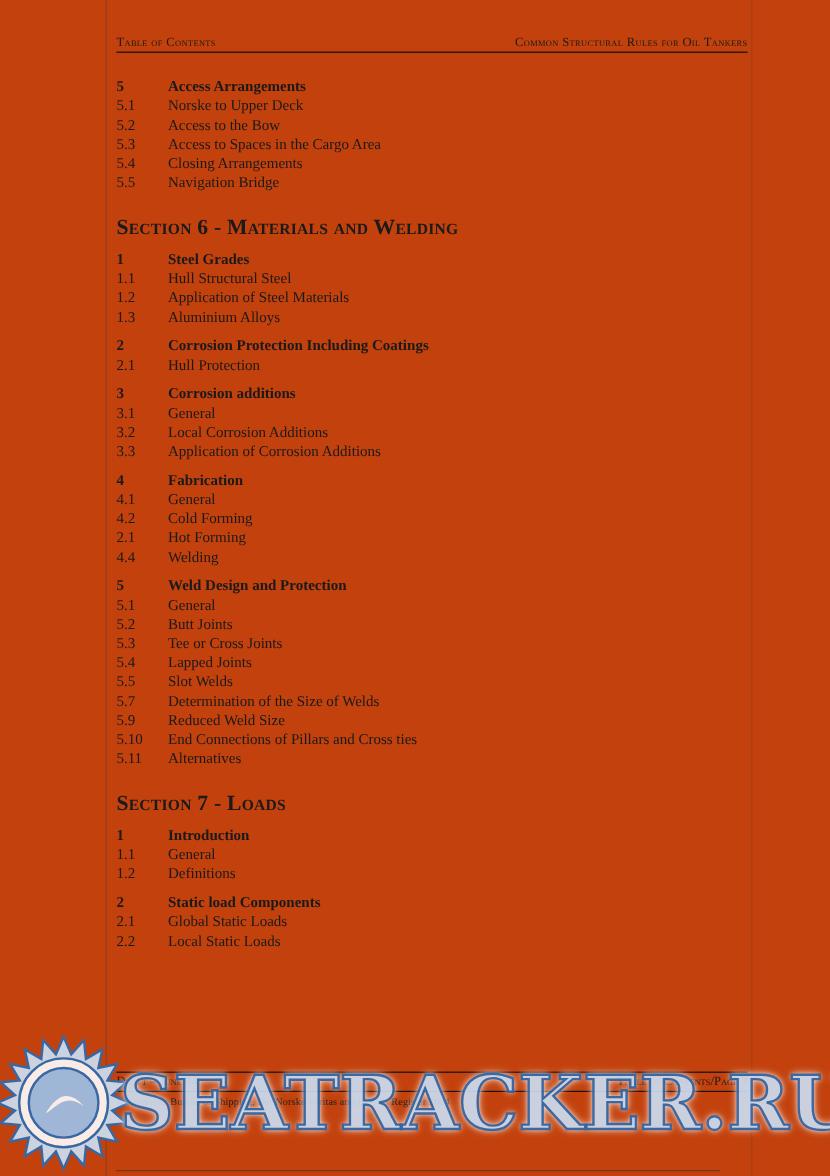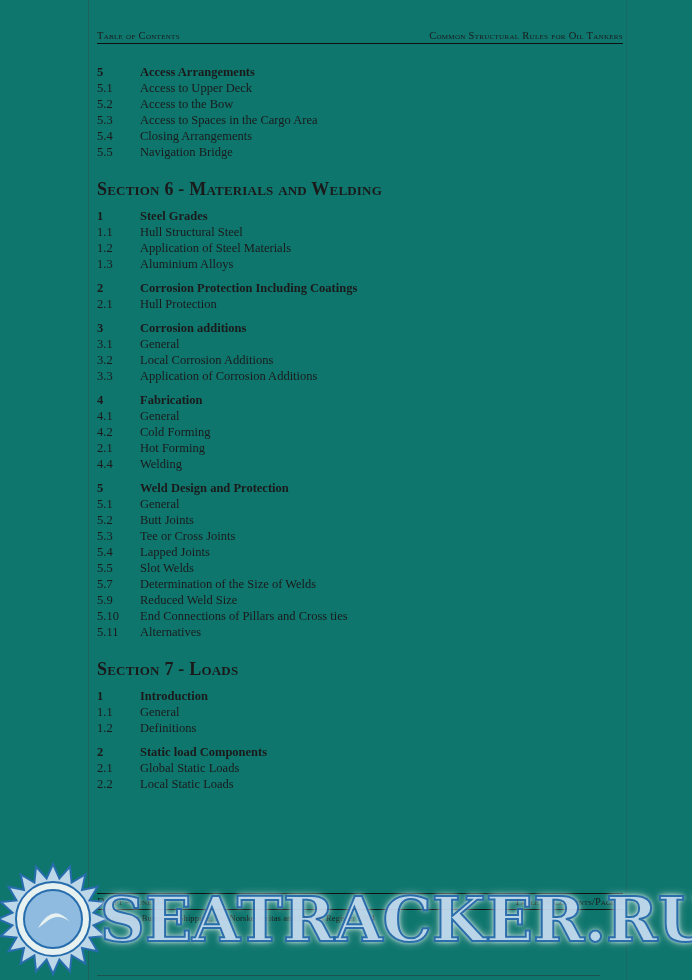--- a/index.html
+++ b/index.html
@@ -1,20 +1,20 @@
 <!DOCTYPE html>
 <html><head>
 <meta charset="utf-8">
 <style>
   html, body { margin: 0; padding: 0; background: #e8e8e8; }
   .page {
     position: relative;
     width: 692px;
     height: 980px;
-    background: #0f766e;
+    background: #c2410c;
     font-family: "Liberation Serif", serif;
     color: #1a1a1a;
     overflow: hidden;
     margin: 0 auto;
   }
   .page-edge { position: absolute; top: 0; bottom: 0; width: 1px; background: rgba(60,60,60,0.35); }
   .page-edge.left  { left: 88px; }
   .page-edge.right { left: 626px; background: rgba(60,60,60,0.22); }
 
   .header { position: absolute; left: 97px; width: 526px; top: 30px; }
@@ -79,21 +79,21 @@
   </div>
 
   <div class="toc">
       <div class="toc-group">
         <div class="toc-row bold">
           <span class="toc-num">5</span>
           <span class="toc-label">Access Arrangements</span>
         </div>
         <div class="toc-row">
           <span class="toc-num">5.1</span>
-          <span class="toc-label">Access to Upper Deck</span>
+          <span class="toc-label">Norske to Upper Deck</span>
         </div>
         <div class="toc-row">
           <span class="toc-num">5.2</span>
           <span class="toc-label">Access to the Bow</span>
         </div>
         <div class="toc-row">
           <span class="toc-num">5.3</span>
           <span class="toc-label">Access to Spaces in the Cargo Area</span>
         </div>
         <div class="toc-row">

